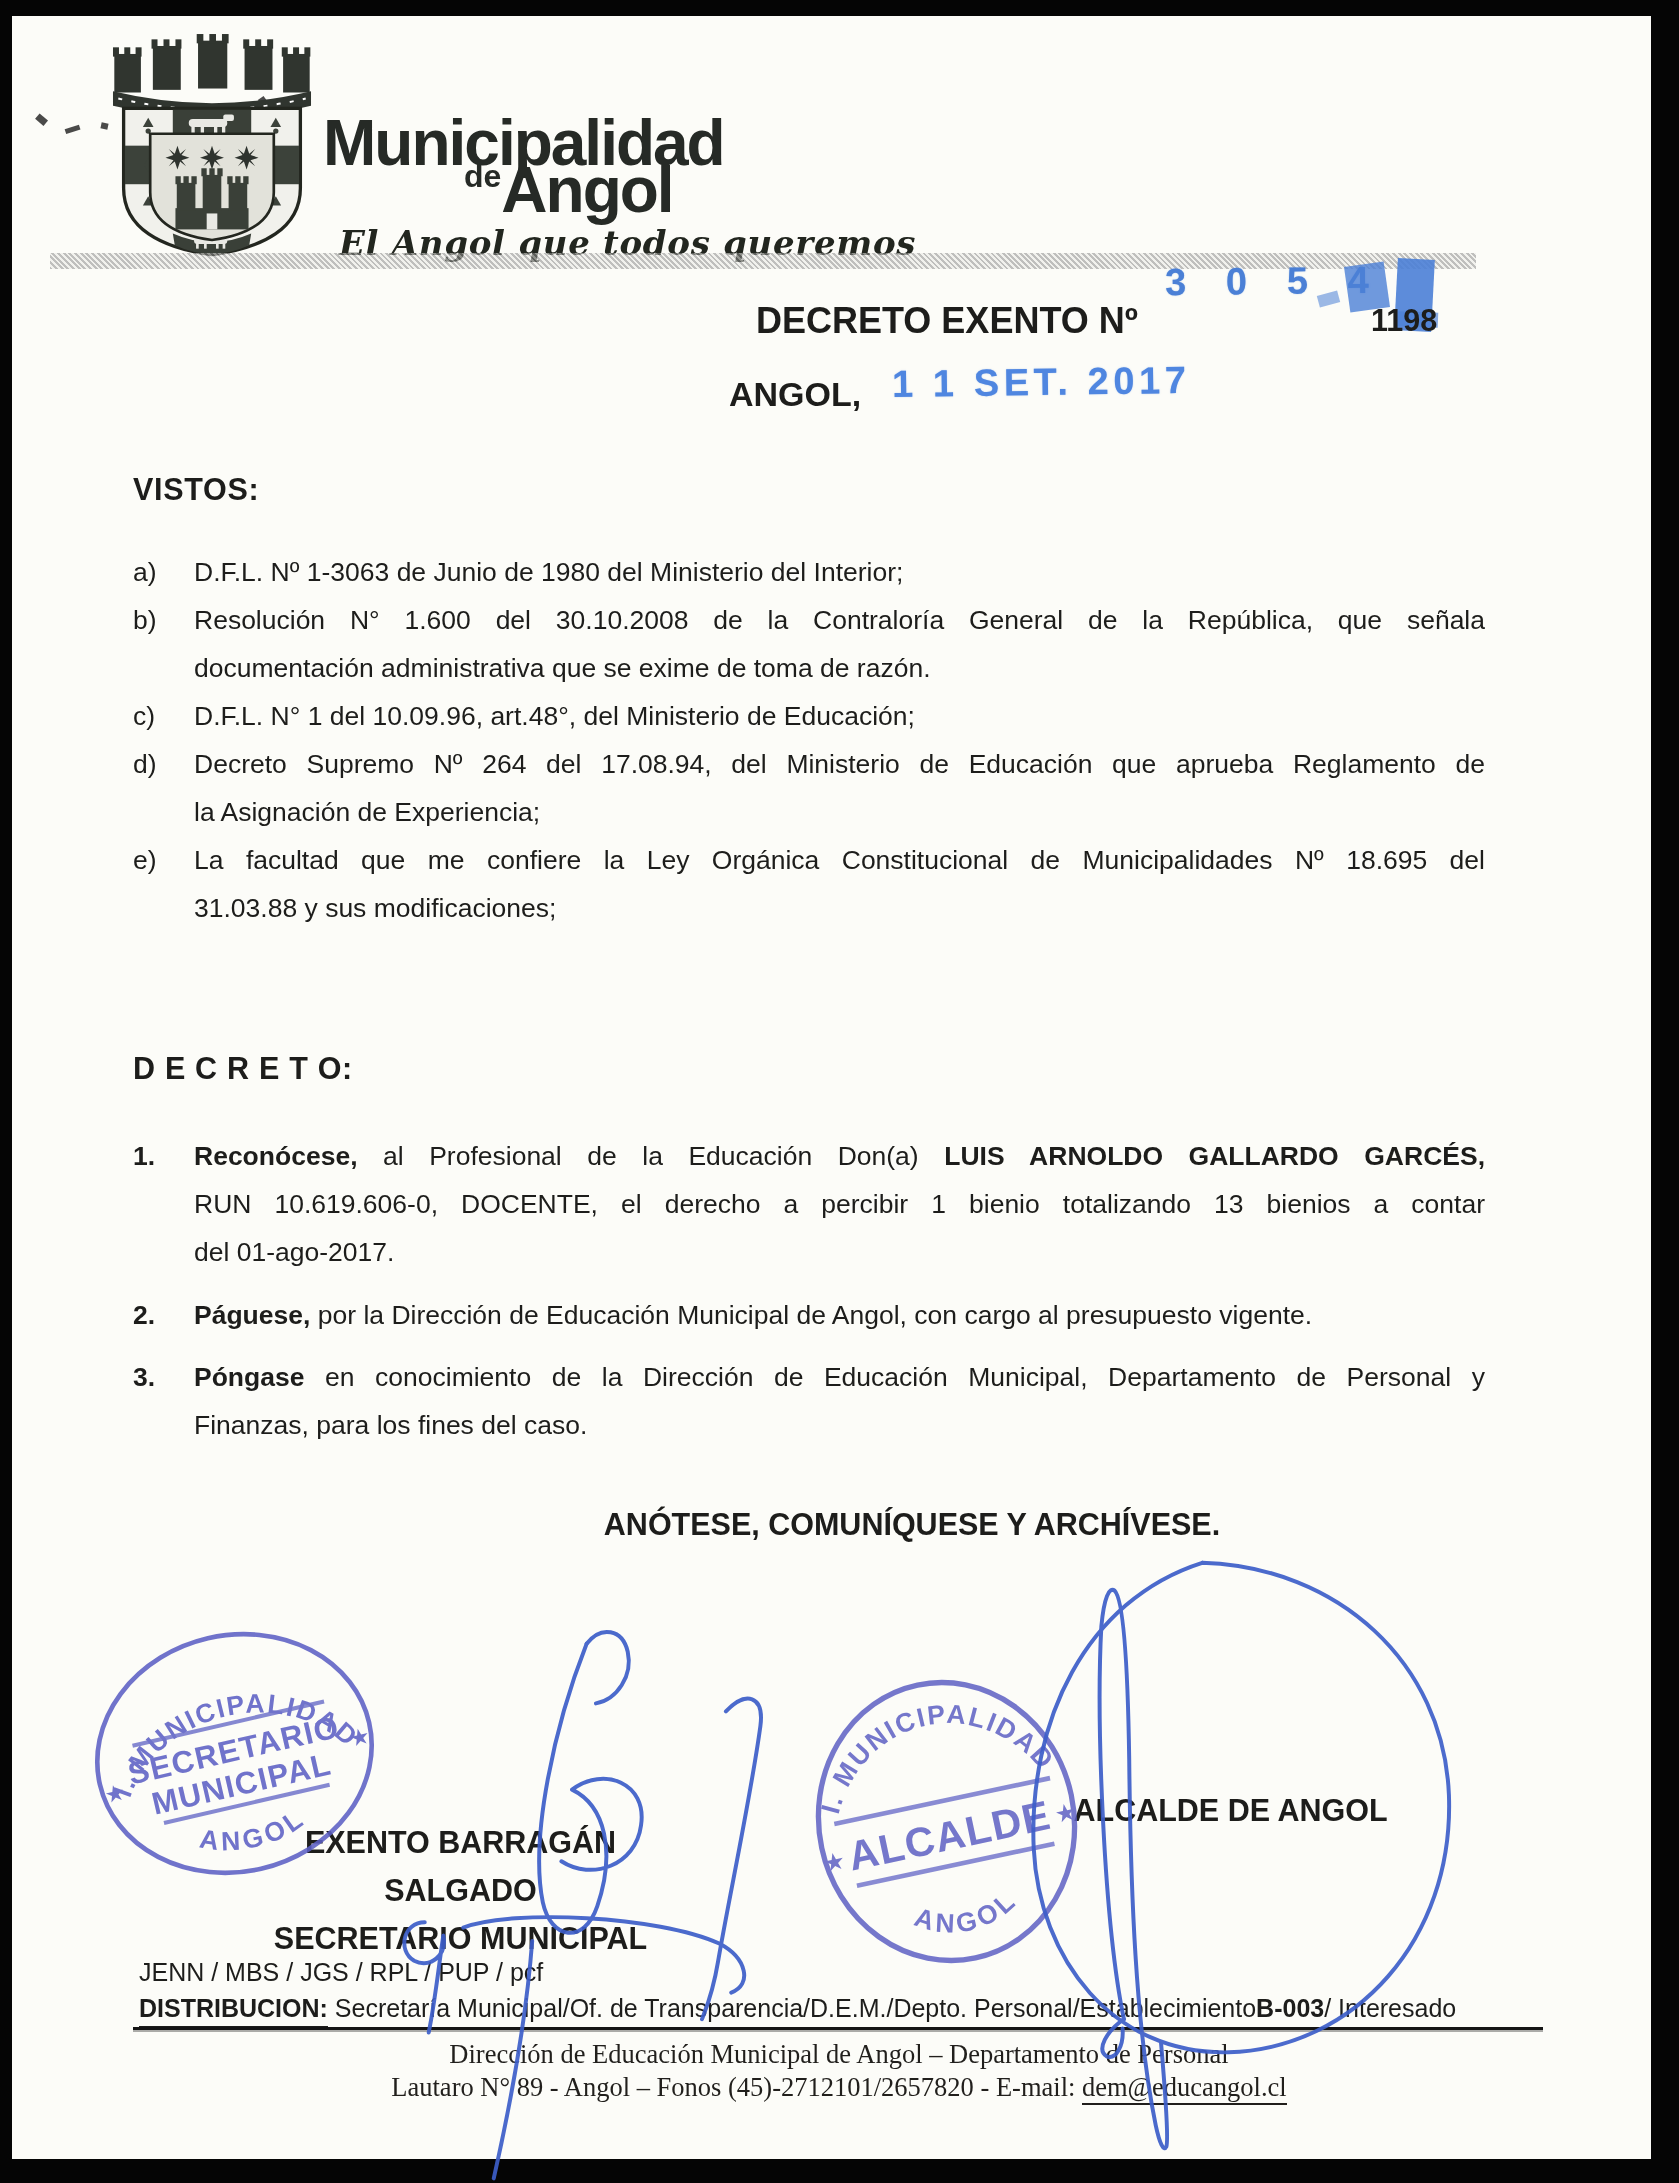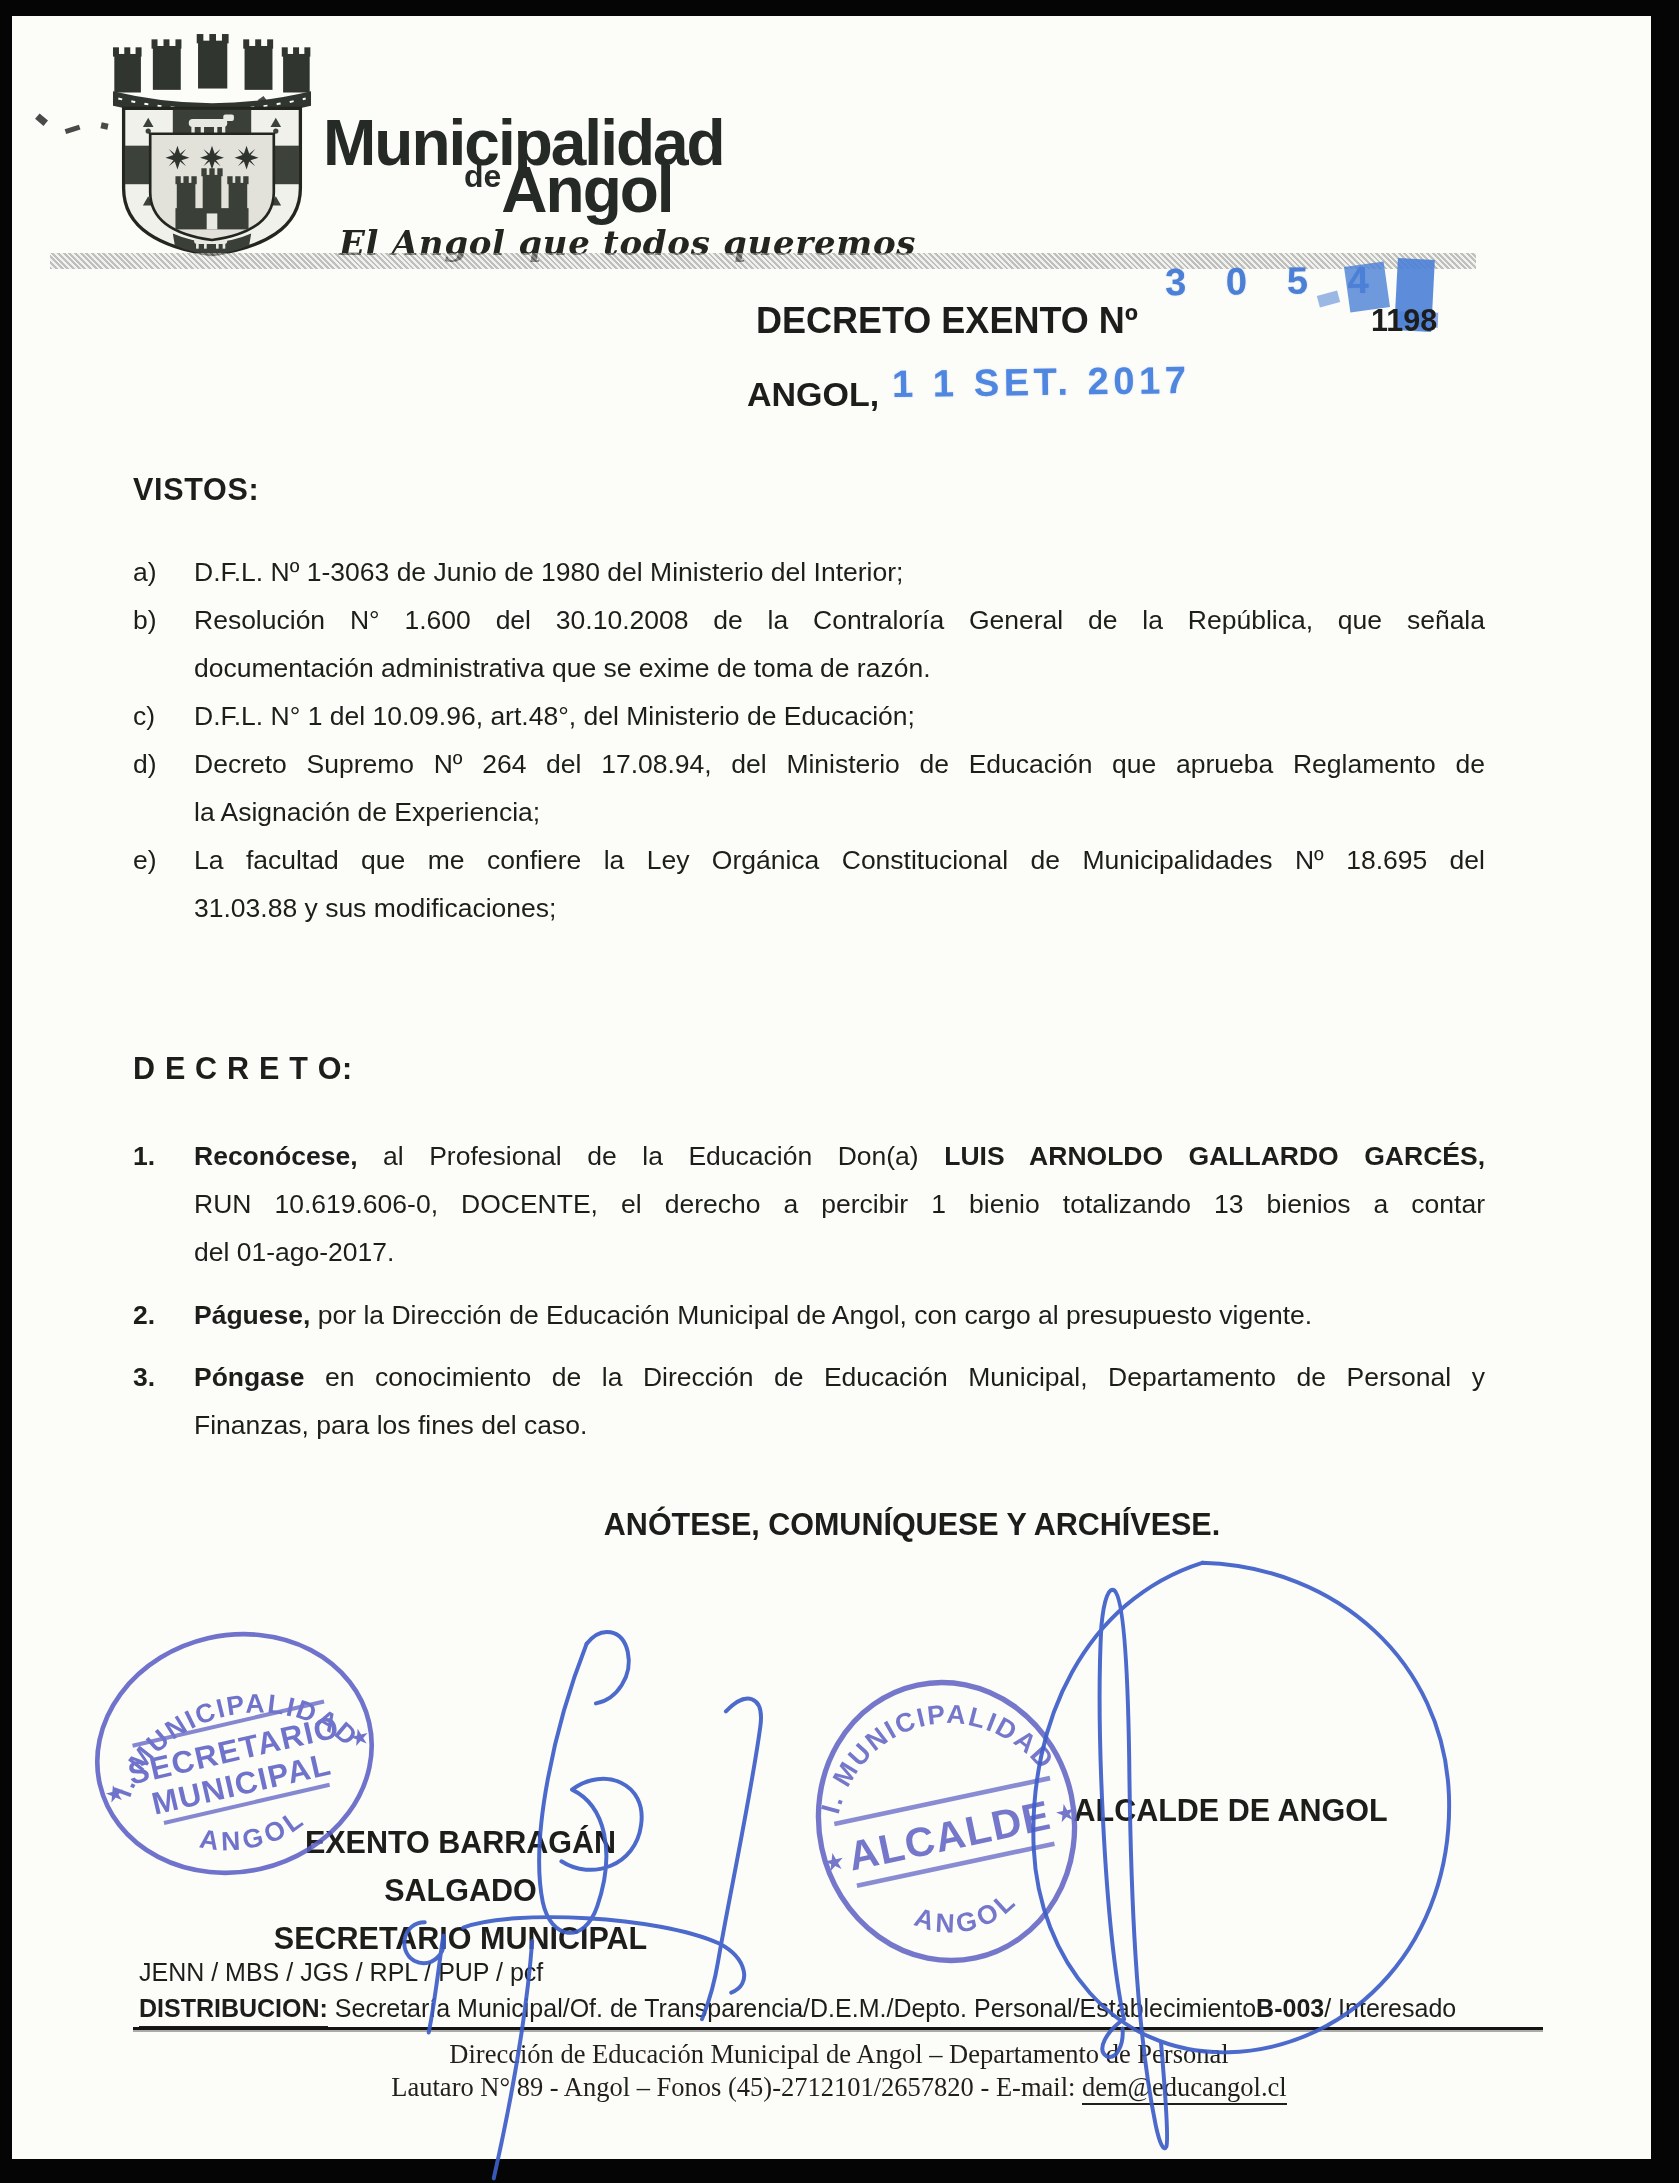--- a/index.html
+++ b/index.html
@@ -17,21 +17,21 @@
   .brand2 .angol{font-size:64px;font-weight:bold;letter-spacing:-2px;line-height:1;}
   .slogan{left:300px;top:223px;font-family:"DejaVu Serif","Liberation Serif",serif;
     font-style:italic;font-weight:bold;font-size:34px;color:#22261f;letter-spacing:0.7px;margin-left:39px;}
   .band{left:50px;top:253px;width:1426px;height:16px;opacity:.55;
     background:repeating-linear-gradient(45deg,#8d8d8d 0 2px,#e8e8e4 2px 4px);}
   
   .doc-title{left:756px;top:300px;font-size:36px;font-weight:bold;letter-spacing:0px;}
   .stamp-num{left:1165px;top:260px;font-size:38px;font-weight:bold;letter-spacing:14.6px;
     color:#4b80d6;transform:rotate(-.6deg);text-shadow:0 0 1.3px rgba(75,128,214,.55);}
   .typed-num{left:1371px;top:303px;font-size:30.5px;font-weight:bold;}
-  .place{left:747px;top:375px;font-size:34px;font-weight:bold;}
+  .place{left:729px;top:375px;font-size:34px;font-weight:bold;}
   .stamp-date{left:892px;top:361px;font-size:38px;font-weight:bold;letter-spacing:4.6px;
     color:#4f86e0;transform:rotate(-.8deg);text-shadow:0 0 1.3px rgba(79,134,224,.5);}
   .blob{background:#4b80d6;}
   
   .h-sec{font-size:30.5px;font-weight:bold;letter-spacing:0.7px;}
   .list{left:133px;width:1353px;font-size:26.5px;line-height:48px;}
   .vrow{display:flex;}
   .vlbl{flex:none;width:61px;}
   .vtxt{width:1291px;}
   .jl{text-align:justify;text-align-last:justify;}

